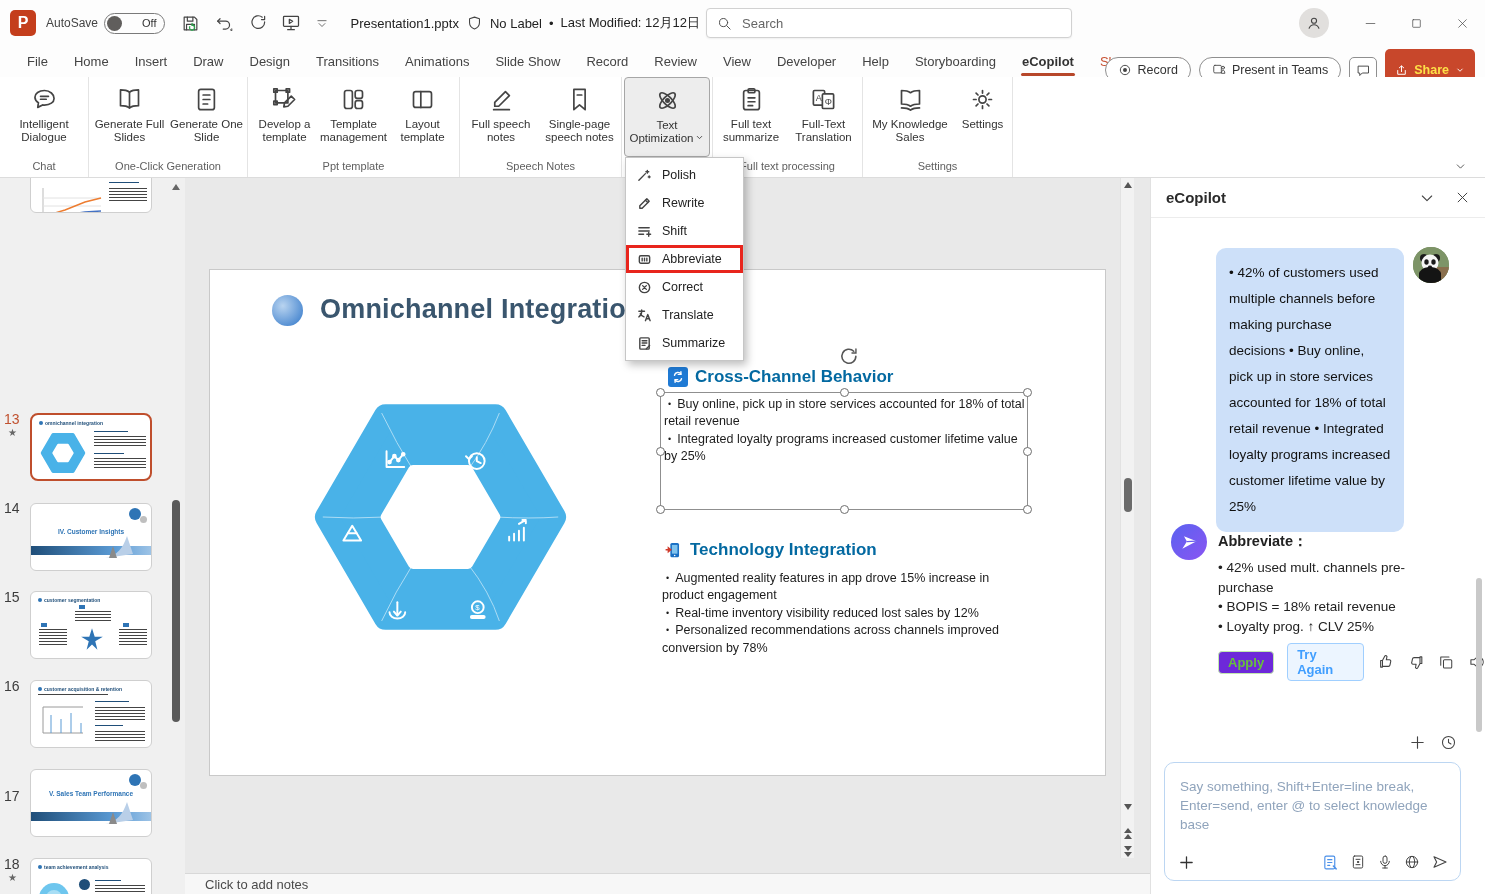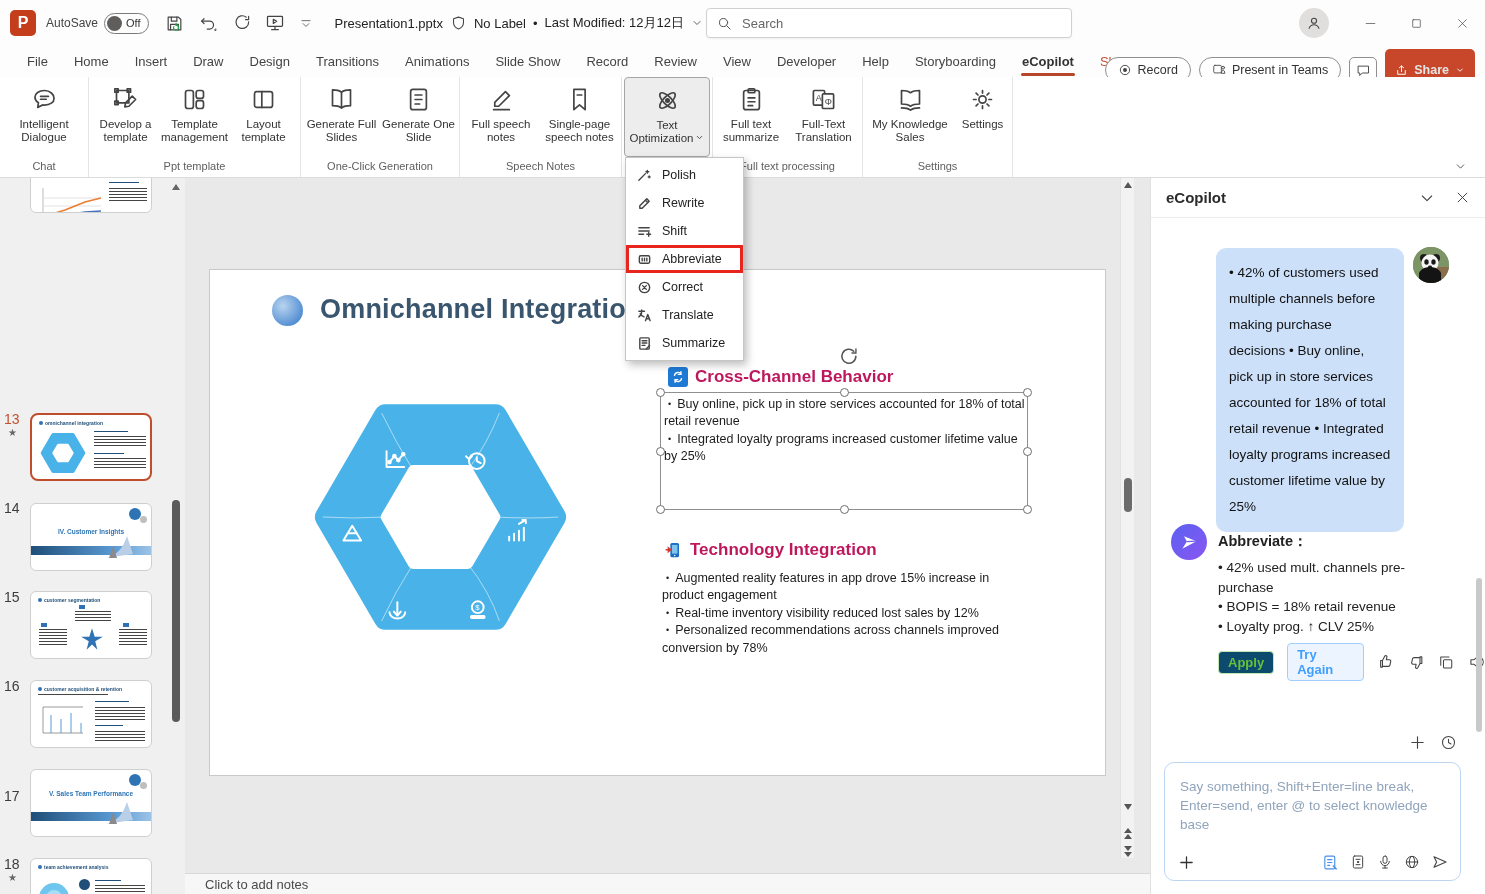--- a/index.html
+++ b/index.html
@@ -8,21 +8,21 @@
        font-family:"Liberation Sans",sans-serif;background:#f3f3f3;color:#333;}
   svg{display:block;}
   .ic{stroke:#444;fill:none;stroke-width:1.5;stroke-linecap:round;stroke-linejoin:round;}
 
   
   .titlebar{position:absolute;left:0;top:0;right:0;height:46px;background:#fdfdfd;
             display:flex;align-items:center;}
   .ppt-logo{width:26px;height:26px;margin-left:10px;border-radius:5px;background:#C43E1C;
             color:#fff;font-weight:bold;font-size:16px;display:flex;align-items:center;justify-content:center;}
   .autosave{display:flex;align-items:center;margin-left:10px;font-size:12px;color:#444;gap:6px;}
-  .as-pill{display:flex;align-items:center;border:1px solid #7a7a7a;border-radius:11px;height:21px;padding:2px;gap:4px;}
+  .as-pill{display:flex;align-items:center;border:1px solid #7a7a7a;border-radius:11px;height:21px;padding:2px;gap:20px;}
   .as-knob{width:15px;height:15px;border-radius:50%;background:#605e5c;}
   .as-off{font-size:11px;color:#333;padding-right:5px;}
   .qat{display:flex;align-items:center;gap:14px;margin-left:16px;}
   .qat .btn{display:flex;align-items:center;}
   .docinfo{display:flex;align-items:center;gap:7px;margin-left:22px;font-size:13px;color:#222;}
   .searchbox{position:absolute;left:706px;top:8px;width:366px;height:30px;border:1px solid #d1d1d1;
              border-radius:4px;background:#fff;display:flex;align-items:center;padding:0 10px;gap:8px;
              box-shadow:0 1px 2px rgba(0,0,0,.06);}
   .searchbox input{border:none;outline:none;flex:1;font-size:13px;color:#333;font-family:inherit;background:transparent;}
   .searchbox input::placeholder{color:#666;}
@@ -33,21 +33,21 @@
   
   .menubar{position:absolute;left:0;top:46px;right:0;height:31px;background:#fdfdfd;display:flex;align-items:center;padding-left:14px;}
   .mtab{font-size:13px;color:#444;padding:6px 13px 7px;position:relative;white-space:nowrap;}
   .mtab.active{color:#333;font-weight:bold;}
   .mtab.active::after{content:"";position:absolute;left:12px;right:12px;bottom:0;height:3px;border-radius:2px;background:#B7472A;}
   .mtab.contextual{color:#C75032;}
   .mb-right{position:absolute;right:10px;top:49px;display:flex;align-items:center;gap:8px;}
   .pillbtn{display:flex;align-items:center;gap:6px;border:1px solid #8f8f8f;border-radius:14px;height:26px;
            padding:0 12px;font-size:12.5px;color:#333;background:#fff;}
   .sqbtn{width:28px;height:26px;border:1px solid #8f8f8f;border-radius:5px;background:#fff;display:flex;align-items:center;justify-content:center;}
-  .sharebtn{display:flex;align-items:center;gap:6px;background:#C8472B;color:#e5e5e5;border-radius:5px;height:42px;
+  .sharebtn{display:flex;align-items:center;gap:6px;background:#C8472B;color:#fde047;border-radius:5px;height:42px;
             padding:0 10px;font-size:12.5px;font-weight:bold;}
 
   
   .ribbon{position:absolute;left:0;top:77px;right:0;height:101px;background:#fff;border-bottom:1px solid #dcdcdc;}
   .rgroups{display:flex;height:100%;}
   .rgroup{display:flex;flex-direction:column;border-right:1px solid #e4e4e4;padding:0 2px;}
   .ritems{display:flex;flex:1;align-items:flex-start;justify-content:center;}
   .rbtn{display:flex;flex-direction:column;align-items:center;padding-top:9px;gap:5px;height:80px;}
   .rbtn .rlabel{font-size:11.5px;line-height:13px;color:#333;text-align:center;}
   .rbtn.pressed{background:#ededed;border:1px solid #a6a6a6;border-radius:4px;}
@@ -85,21 +85,21 @@
   .dotsm{position:absolute;right:4px;top:12px;width:7px;height:7px;border-radius:50%;background:#bfbfbf;}
 
   
   .main{position:absolute;left:185px;top:178px;width:965px;bottom:0;background:#e9e9e9;}
   .canvas{position:absolute;left:25px;top:92px;width:895px;height:505px;background:#fff;box-shadow:0 0 0 1px #c9c9c9;}
   .stitle-dot{position:absolute;left:62px;top:25px;width:31px;height:31px;border-radius:50%;
               background:radial-gradient(circle at 35% 35%,#b9d4f0,#2e75c8);}
   .stitle{position:absolute;left:110px;top:24px;font-size:27px;font-weight:bold;color:#3A566E;letter-spacing:.2px;}
   .hexwrap{position:absolute;left:103px;top:126px;width:255px;height:242px;}
   .shead{position:absolute;display:flex;align-items:center;gap:7px;}
-  .shead .ht{font-size:17px;font-weight:bold;color:#be185d;}
+  .shead .ht{font-size:17px;font-weight:bold;color:#0369a1;}
   .cc-icon{width:20px;height:20px;border-radius:3px;background:#1F7AD4;display:flex;align-items:center;justify-content:center;}
   .selbox{position:absolute;left:450px;top:122px;width:368px;height:118px;border:1px solid #8f8f8f;}
   .handle{position:absolute;width:9px;height:9px;border-radius:50%;background:#fff;border:1.5px solid #6e6e6e;}
   .bullets{position:absolute;font-size:12.5px;line-height:17.4px;color:#1c1c1c;}
   .bullets p{margin:0;}
   .bullets p::before{content:"•";font-size:9px;margin:0 6px 0 4px;vertical-align:1px;}
   .rotator{position:absolute;left:628px;top:76px;}
   .vscroll{position:absolute;left:935px;top:0;width:14px;bottom:36px;background:#f2f2f2;border-left:1px solid #e2e2e2;}
   .vthumb{position:absolute;left:3px;width:8px;top:300px;height:34px;background:#6b6b6b;border-radius:4px;}
   .varrow{position:absolute;left:3px;color:#555;font-size:9px;}
@@ -113,21 +113,21 @@
   .cp-hicons{margin-left:auto;display:flex;gap:20px;align-items:center;}
   .bubble{position:absolute;left:65px;top:70px;width:188px;background:#CDE0F9;border-radius:10px;
           padding:12px 13px;font-size:13.5px;line-height:26px;color:#111;}
   .avatar{position:absolute;left:262px;top:69px;width:36px;height:36px;border-radius:50%;overflow:hidden;background:#7d9467;}
   .ai-avatar{position:absolute;left:20px;top:346px;width:36px;height:36px;border-radius:50%;
              background:linear-gradient(135deg,#5a62f0,#8a55f2);display:flex;align-items:center;justify-content:center;}
   .resp-head{position:absolute;left:67px;top:354px;font-size:14.5px;font-weight:bold;color:#222;}
   .resp-body{position:absolute;left:67px;top:380px;width:240px;font-size:13.5px;line-height:19.5px;color:#222;}
   .resp-body div{margin-bottom:0;}
   .resp-actions{position:absolute;left:67px;top:465px;display:flex;align-items:center;gap:13px;}
-  .applybtn{background:#0c4a6e;border:1px solid #c2e7b0;color:#67C23A;font-weight:bold;font-size:13px;
+  .applybtn{background:#6d28d9;border:1px solid #c2e7b0;color:#67C23A;font-weight:bold;font-size:13px;
             border-radius:4px;padding:3px 9px;}
   .trybtn{background:#ecf5ff;border:1px solid #a0cfff;color:#409EFF;font-weight:bold;font-size:13px;
           border-radius:4px;padding:3px 9px;}
   .cp-scroll{position:absolute;right:3px;top:400px;width:6px;height:154px;background:#c9c9c9;border-radius:3px;}
   .cp-tools{position:absolute;right:28px;top:556px;display:flex;gap:14px;align-items:center;}
   .composer{position:absolute;left:13px;top:584px;width:297px;height:119px;border:1.5px solid #bcd6f2;border-radius:10px;background:#fff;}
   .composer textarea{position:absolute;left:0;top:0;width:100%;height:82px;border:none;outline:none;resize:none;
             font-family:inherit;font-size:13.5px;line-height:19px;color:#333;padding:14px 15px 0;background:transparent;}
   .composer textarea::placeholder{color:#90a4bc;}
   .comp-row{position:absolute;left:13px;right:11px;bottom:9px;display:flex;align-items:center;}
@@ -291,20 +291,40 @@
                 <path d="M8.5 9.2h7M8.5 11.8h5"></path>
               </svg>
             <span class="rlabel">Intelligent Dialogue</span>
           </div>
         </div>
         <div class="glabel">Chat</div>
       </div>
 
       <div class="rgroup">
         <div class="ritems">
+          <div class="rbtn" style="width:77px">
+            <svg class="ic" width="27" height="27" viewBox="0 0 24 24">
+                <path d="M12 5.5C10 4 7 3.5 4 3.5v14c3 0 6 .5 8 2 2-1.5 5-2 8-2v-14c-3 0-6 .5-8 2z"></path>
+                <path d="M12 5.5v14"></path>
+              </svg>
+            <span class="rlabel">Generate Full Slides</span>
+          </div>
+          <div class="rbtn" style="width:77px">
+            <svg class="ic" width="27" height="27" viewBox="0 0 24 24">
+                <rect x="5" y="3" width="14" height="18" rx="2"></rect>
+                <path d="M9 8h6M9 12h6M9 16h4"></path>
+              </svg>
+            <span class="rlabel">Generate One Slide</span>
+          </div>
+        </div>
+        <div class="glabel">One-Click Generation</div>
+      </div>
+
+      <div class="rgroup">
+        <div class="ritems">
           <div class="rbtn" style="width:69px">
             <svg class="ic" width="27" height="27" viewBox="0 0 24 24">
                 <rect x="4" y="4" width="11" height="11"></rect>
                 <rect x="2.5" y="2.5" width="3" height="3"></rect>
                 <rect x="13.5" y="2.5" width="3" height="3"></rect>
                 <rect x="2.5" y="13.5" width="3" height="3"></rect>
                 <path d="M12 15l6-6 3 3-6 6-3.6.6z"></path>
               </svg>
             <span class="rlabel">Develop a template</span>
           </div>
@@ -318,40 +338,20 @@
           </div>
           <div class="rbtn" style="width:69px">
             <svg class="ic" width="27" height="27" viewBox="0 0 24 24">
                 <rect x="4" y="5" width="16" height="14" rx="2"></rect>
                 <path d="M10.5 5v14"></path>
               </svg>
             <span class="rlabel">Layout template</span>
           </div>
         </div>
         <div class="glabel">Ppt template</div>
-      </div>
-
-      <div class="rgroup">
-        <div class="ritems">
-          <div class="rbtn" style="width:77px">
-            <svg class="ic" width="27" height="27" viewBox="0 0 24 24">
-                <path d="M12 5.5C10 4 7 3.5 4 3.5v14c3 0 6 .5 8 2 2-1.5 5-2 8-2v-14c-3 0-6 .5-8 2z"></path>
-                <path d="M12 5.5v14"></path>
-              </svg>
-            <span class="rlabel">Generate Full Slides</span>
-          </div>
-          <div class="rbtn" style="width:77px">
-            <svg class="ic" width="27" height="27" viewBox="0 0 24 24">
-                <rect x="5" y="3" width="14" height="18" rx="2"></rect>
-                <path d="M9 8h6M9 12h6M9 16h4"></path>
-              </svg>
-            <span class="rlabel">Generate One Slide</span>
-          </div>
-        </div>
-        <div class="glabel">One-Click Generation</div>
       </div>
 
       <div class="rgroup">
         <div class="ritems">
           <div class="rbtn" style="width:78px">
             <svg class="ic" width="27" height="27" viewBox="0 0 24 24">
                 <path d="M6 14.5 15.5 5l3.5 3.5L9.5 18H6z"></path>
                 <path d="M5 21h14"></path>
               </svg>
             <span class="rlabel">Full speech notes</span>

